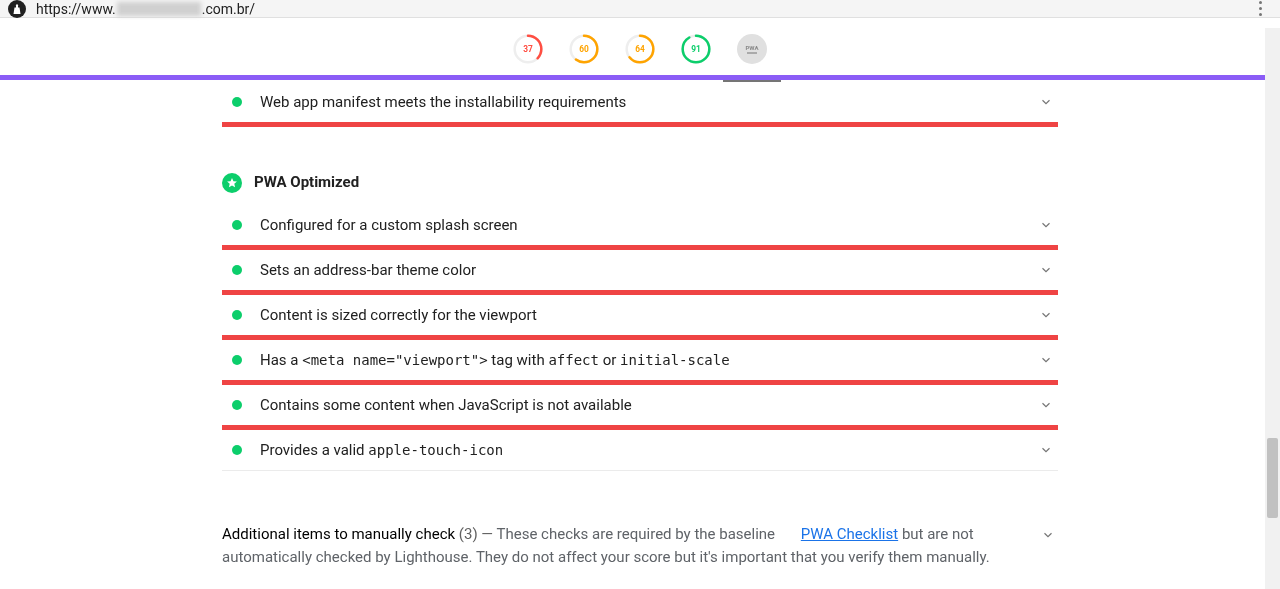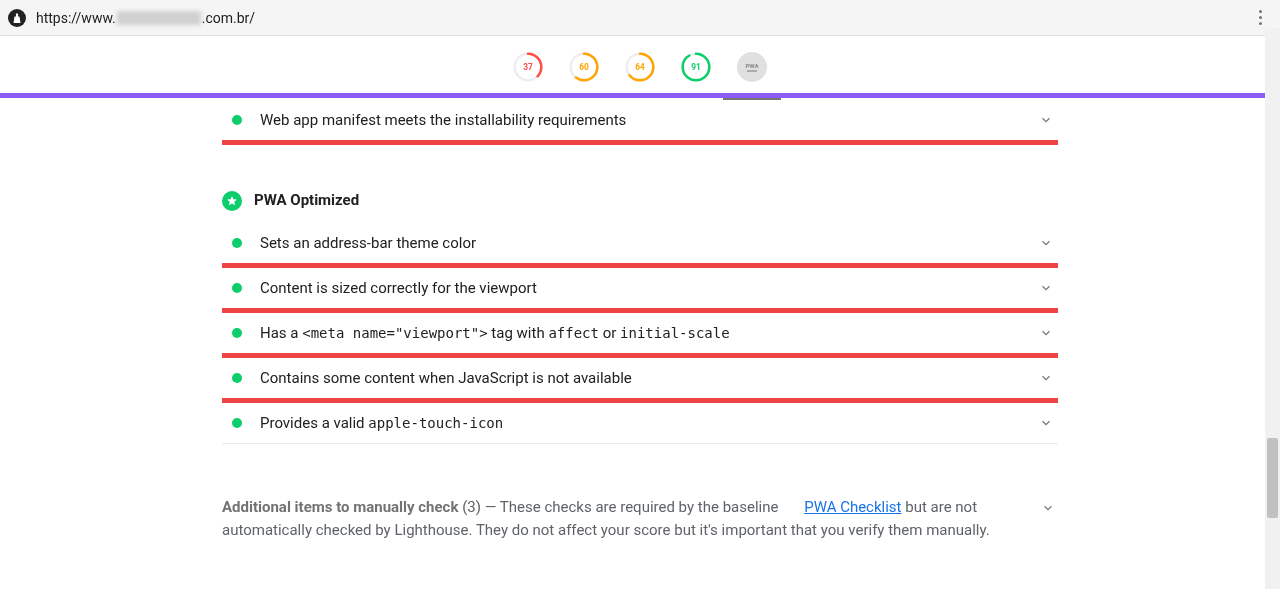--- a/index.html
+++ b/index.html
@@ -8,21 +8,21 @@
       background: #fff;
       color: #212121;
       width: 1280px;
       height: 589px;
       overflow: hidden;
       position: relative;
     }
     .topbar {
       display: flex;
       align-items: center;
-      height: 36px;
+      height: 18px;
       padding: 0 8px;
       background: #f5f5f5;
       border-bottom: 1px solid #e0e0e0;
     }
     .lh-logo {
       width: 18px; height: 18px;
       border-radius: 50%;
       background: #212121;
       color: #fff;
       display: flex;
@@ -170,22 +170,22 @@
       display: flex;
       align-items: flex-start;
     }
     .manual-text {
       flex: 1;
       font-size: 15px;
       line-height: 1.55;
       color: #5f6368;
     }
     .manual-text .heading {
-      font-weight: 700;
-      color: #737373;
+      font-weight: 400;
+      color: #000000;
     }
     .manual-text .count {
       color: #616161;
     }
     .manual-text a {
       color: #1a73e8;
       text-decoration: underline;
       margin-left: 22px;
     }
     .manual-block .chev { margin-top: 2px; }
@@ -283,20 +283,29 @@
       <svg viewBox="0 0 24 24">
           <path d="M12 2l2.9 6.3 6.9.6-5.2 4.7 1.6 6.8L12 17l-6.2 3.4 1.6-6.8L2.2 8.9l6.9-.6z"></path>
         </svg>
     </div>
     <div class="section-title">PWA Optimized</div>
   </div>
 
   <div class="audit-list" id="audit-list">
       <div class="audit-row">
         <div class="pass-dot"></div>
+        <div class="audit-title">Configured for a custom splash screen</div>
+        <div class="chev">
+          <svg viewBox="0 0 24 24" width="14" height="14" fill="none" stroke="#757575" stroke-width="2">
+            <polyline points="6 9 12 15 18 9"></polyline>
+          </svg>
+        </div>
+      </div>
+      <div class="audit-row">
+        <div class="pass-dot"></div>
         <div class="audit-title">Sets an address-bar theme color</div>
         <div class="chev">
           <svg viewBox="0 0 24 24" width="14" height="14" fill="none" stroke="#757575" stroke-width="2">
             <polyline points="6 9 12 15 18 9"></polyline>
           </svg>
         </div>
       </div>
       <div class="audit-row">
         <div class="pass-dot"></div>
         <div class="audit-title">Content is sized correctly for the viewport</div>

